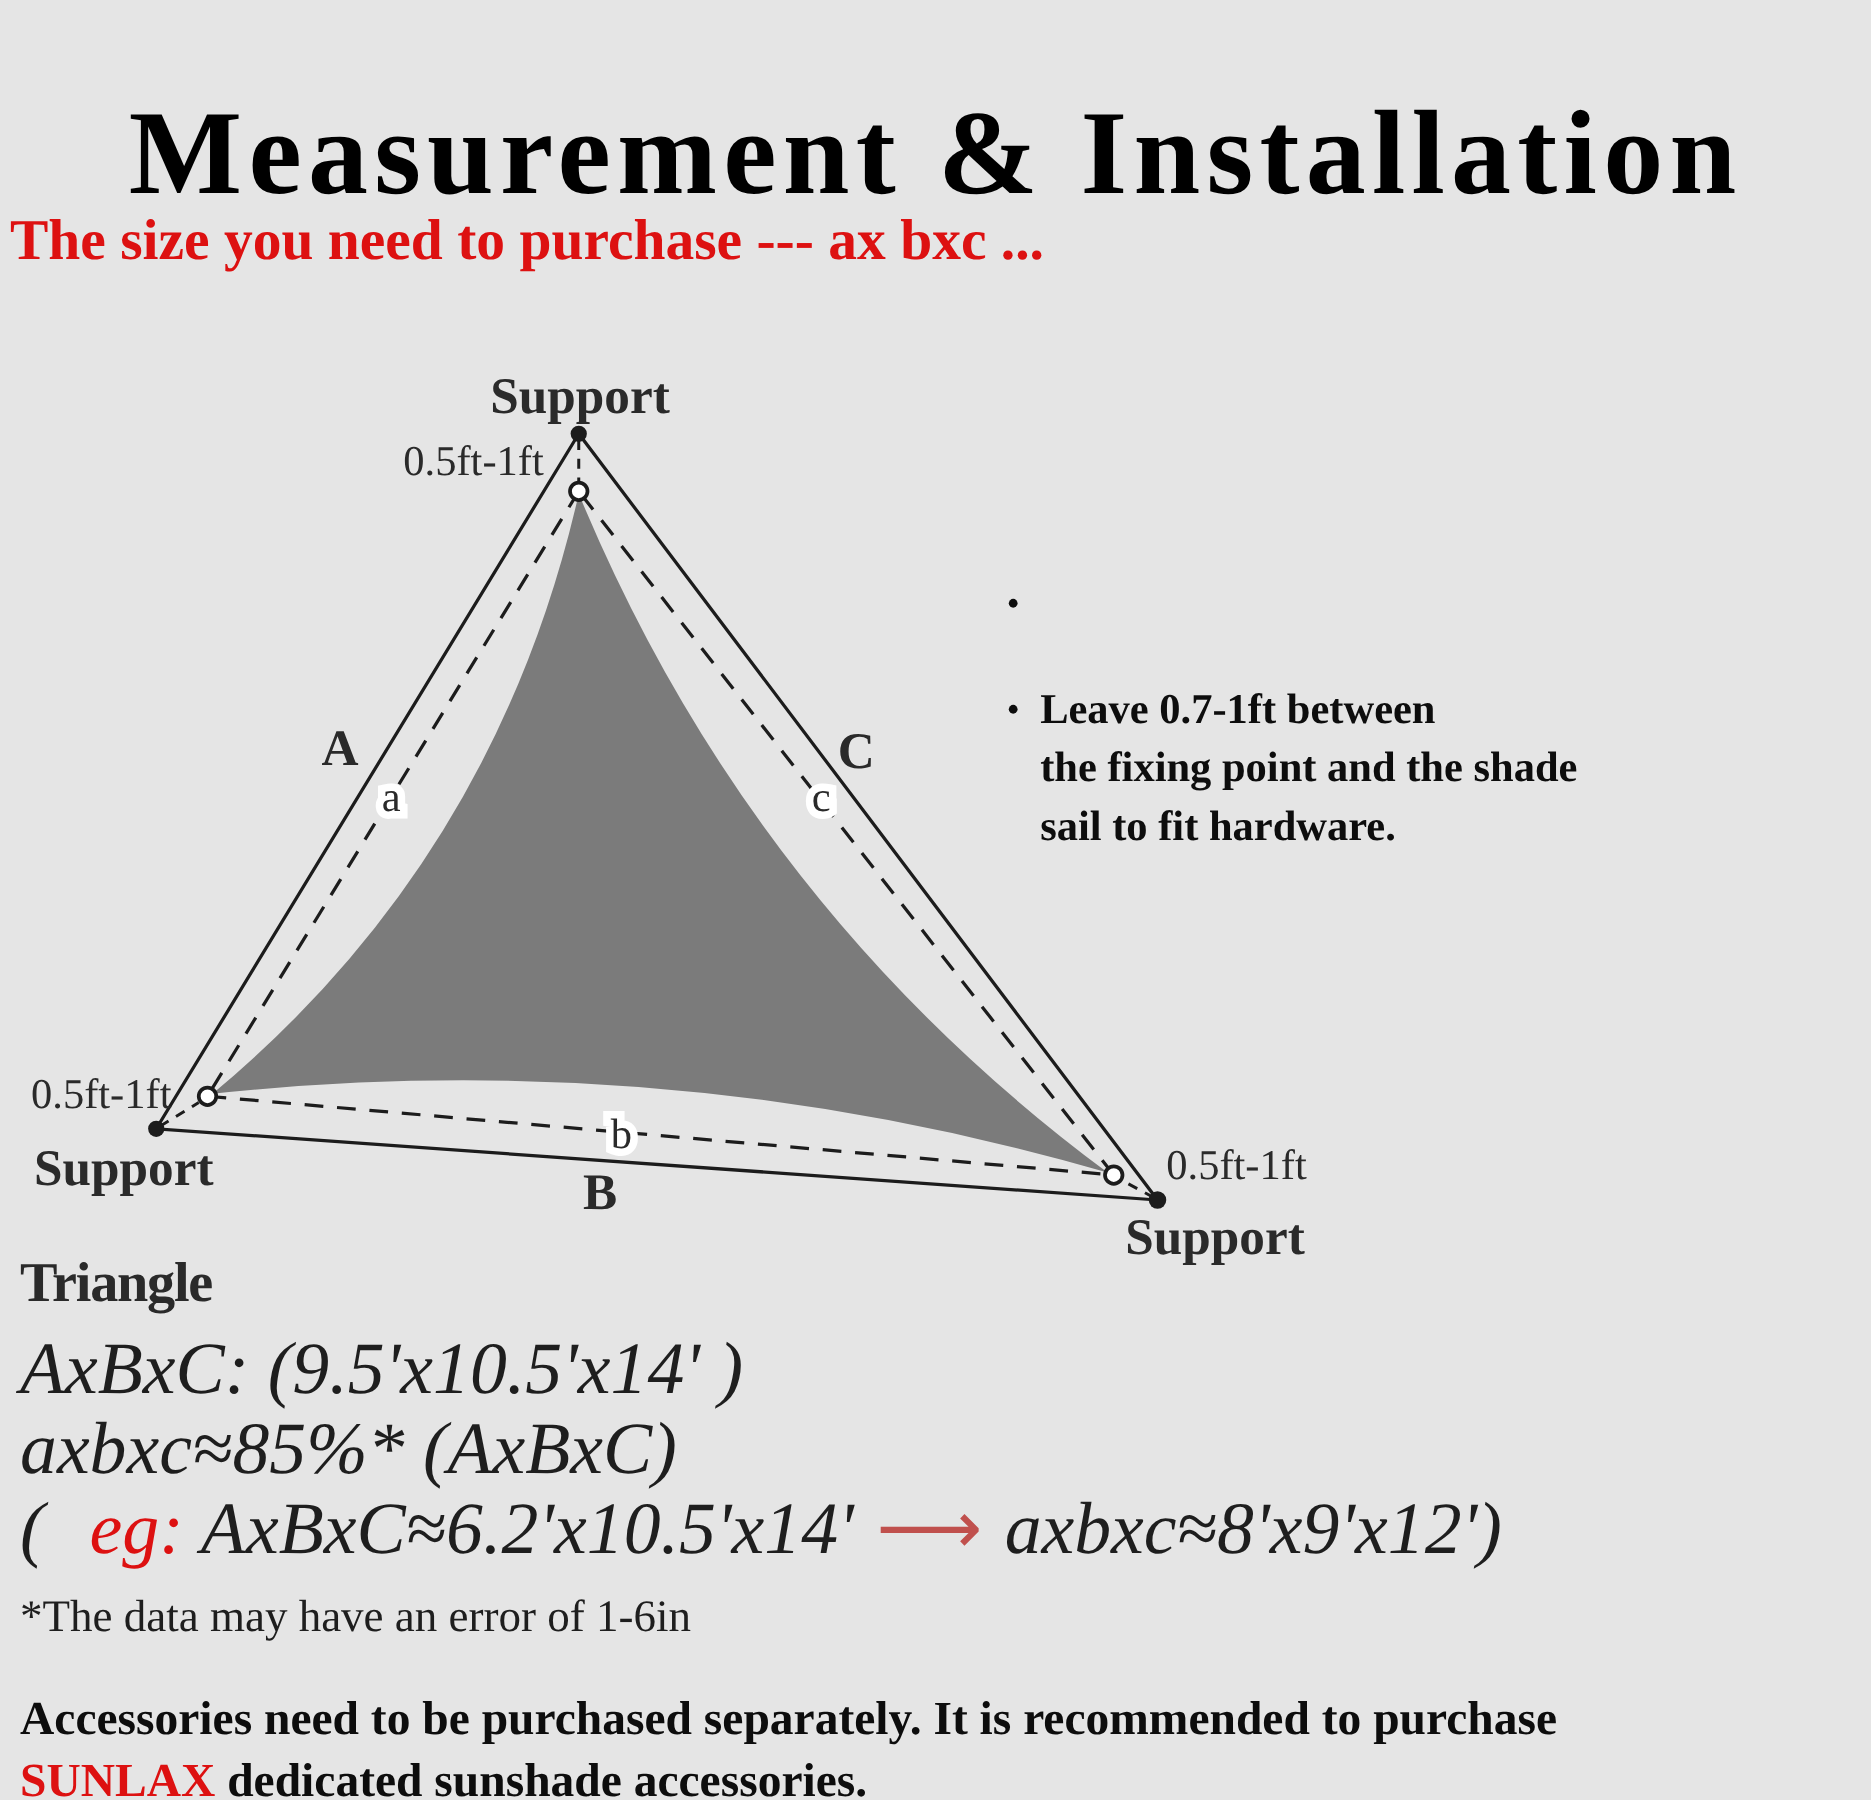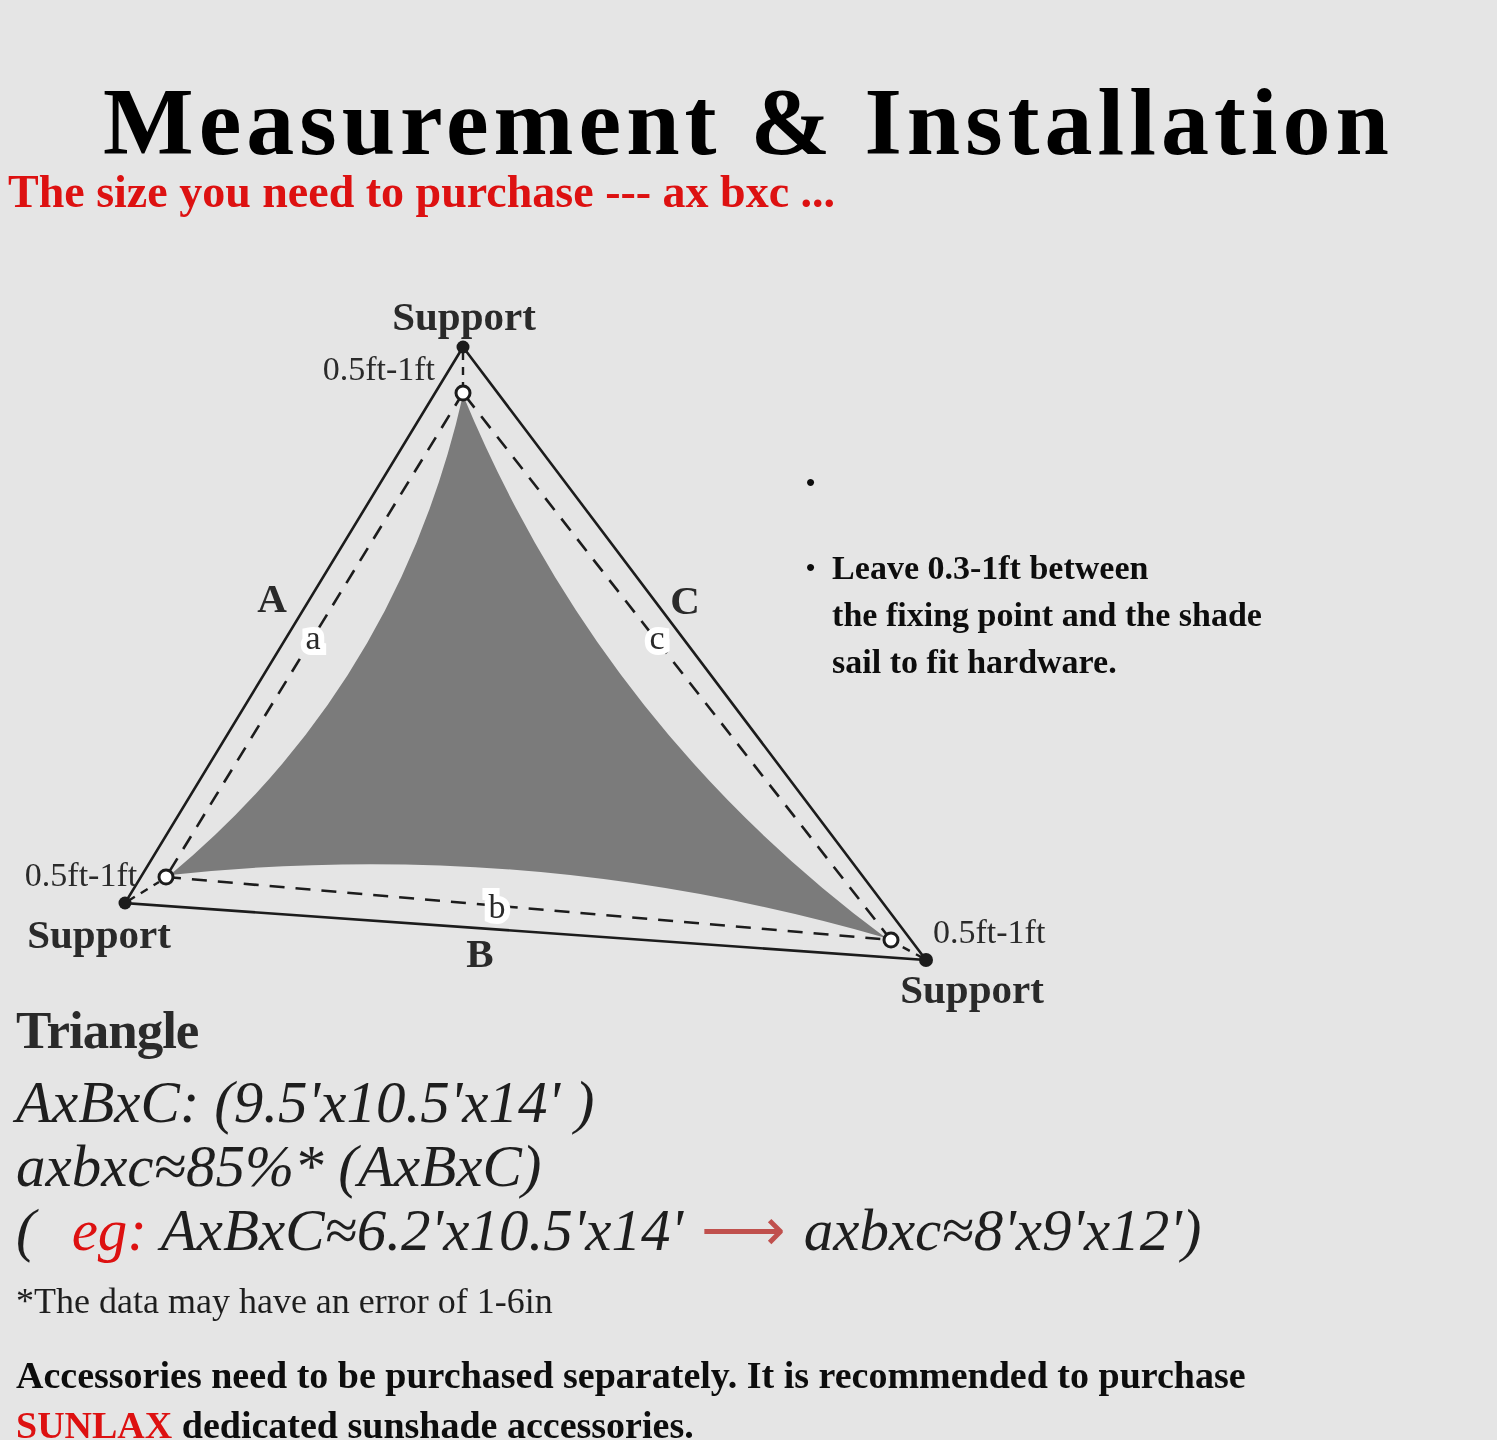--- a/index.html
+++ b/index.html
@@ -24,21 +24,21 @@
   .ring  { fill:#ffffff; stroke:#1c1c1c; stroke-width:3; }
   .t-bold { font-weight:bold; font-size:41px; fill:#2a2a2a; }
   .t-reg  { font-size:34px; fill:#2a2a2a; }
   .halo   { paint-order:stroke; stroke:#ffffff; stroke-width:12px; }
   .notes { position:absolute; left:806px; top:459px; width:700px; }
   .note  { display:flex; gap:17px; font-size:34px; font-weight:bold; color:#0d0d0d; line-height:47px; }
   .note + .note { margin-top:38px; }
   .note .dot-ch { font-size:26px; line-height:47px; }
   .note .note-text { white-space:pre-line; }
   .spec { position:absolute; left:16px; top:1000px; color:#1e1e1e; }
-  .spec h2 { margin:0 0 10px 0; font-size:53px; font-weight:bold; letter-spacing:-1px; color:#2a2a2a; }
+  .spec h2 { margin:0 0 10px 0; font-size:45px; font-weight:bold; letter-spacing:-1px; color:#2a2a2a; }
   .iline { font-style:italic; font-size:59px; line-height:64px; margin:0; color:#1e1e1e; white-space:nowrap; }
   .eg-red { color:#dd1111;margin-left:36px; }
   .arrow  { color:#c0504d; font-style:normal; margin:0 18px; }
   .footnote { margin-top:18px; font-size:36px; color:#1e1e1e; }
   .footer {
     position:absolute; left:16px; top:1350px; width:1478px;
     font-size:38px; font-weight:bold; color:#0d0d0d; line-height:50px;
   }
   .brand { color:#dd1111; }
 </style>
@@ -93,21 +93,21 @@
     <text class="t-reg" text-anchor="start" x="933" y="663">0.5ft-1ft</text>
     <text class="t-bold" text-anchor="middle" x="972" y="723">Support</text>
   </svg>
 
   <div class="notes">
     <div class="note">
       <span class="dot-ch">•</span>
     </div>
     <div class="note">
       <span class="dot-ch">•</span>
-      <span class="note-text">Leave 0.3-1ft between
+      <span class="note-text">Leave 0.7-1ft between
 the fixing point and the shade
 sail to fit hardware.</span>
     </div>
   </div>
 
   <div class="spec">
     <h2>Triangle</h2>
     <p class="iline">AxBxC: (9.5'x10.5'x14' )</p>
     <p class="iline">axbxc≈85%* (AxBxC)</p>
     <p class="iline"><span>(</span><span class="eg-red">eg:</span><span> AxBxC≈6.2'x10.5'x14'</span><span class="arrow">⟶</span><span>axbxc≈8'x9'x12')</span></p>

